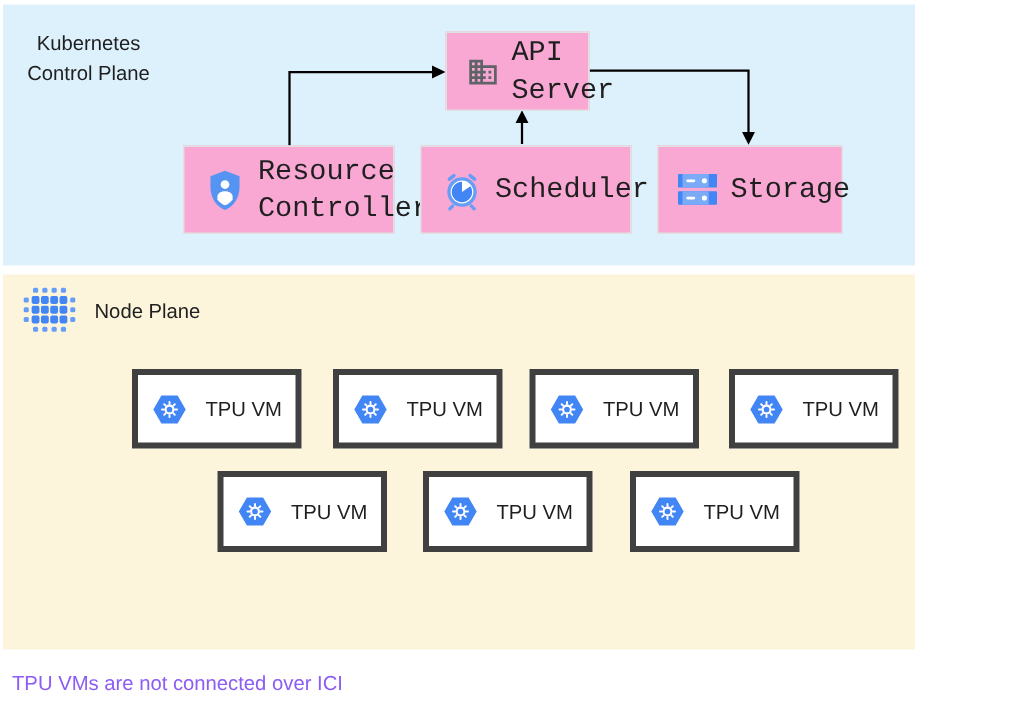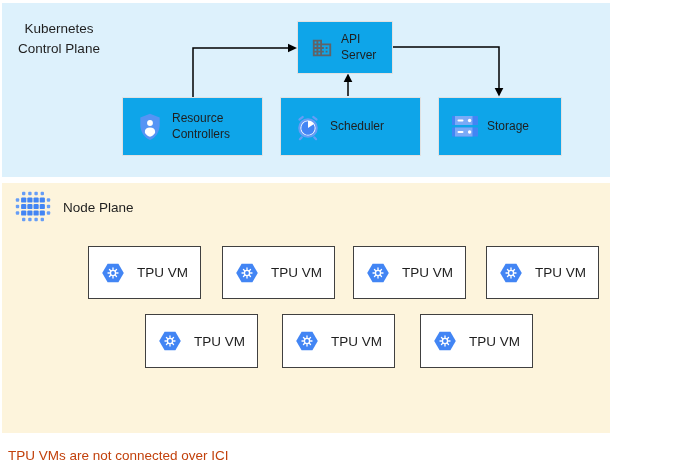--- a/index.html
+++ b/index.html
@@ -8,42 +8,42 @@
 
   .panel{position:absolute;left:2px;width:681px;}
   .panel-blue{top:3px;height:174px;background:#ddf1fc;}
   .panel-yellow{top:183px;height:250px;background:#fdf4dc;}
 
   .cp-title{position:absolute;left:8px;top:19px;width:102px;text-align:center;
             font-size:13.5px;line-height:1.45;color:#1f1f1f;}
 
   .arrows{position:absolute;left:0;top:0;width:685px;height:475px;pointer-events:none;}
 
-  .node{position:absolute;background:#0ea5e9;border:1px solid #e1e1e1;
+  .node{position:absolute;background:#f9a8d4;border:1px solid #e1e1e1;
         box-sizing:border-box;display:flex;align-items:center;
-        font-size:12px;color:#1f1f1f;}
+        font-size:19px;color:#1f1f1f;font-family:Liberation Mono, monospace;}
   .node .nlabel{line-height:1.28;}
 
   .node-api{left:297px;top:21px;width:96px;height:53px;padding-left:13px;gap:8px;}
   .node-rc{left:122px;top:97px;width:141px;height:59px;padding-left:14px;gap:9px;}
   .node-sched{left:280px;top:97px;width:141px;height:59px;padding-left:13px;gap:8px;}
   .node-storage{left:438px;top:97px;width:124px;height:59px;padding-left:12px;gap:8px;}
 
   .np-header{position:absolute;left:13px;top:188px;display:flex;align-items:center;gap:12px;
              font-size:13.5px;color:#1f1f1f;}
 
-  .tpu{position:absolute;width:113px;height:53px;background:#ffffff;border:1px solid #404040;
+  .tpu{position:absolute;width:113px;height:53px;background:#ffffff;border:4px solid #404040;
        box-sizing:border-box;display:flex;align-items:center;justify-content:center;gap:12px;
        font-size:13.5px;color:#1f1f1f;}
   .tpu-1{left:88px;top:246px;}  .tpu-2{left:222px;top:246px;}
   .tpu-3{left:353px;top:246px;} .tpu-4{left:486px;top:246px;}
   .tpu-5{left:145px;top:314px;height:54px;} .tpu-6{left:282px;top:314px;height:54px;}
   .tpu-7{left:420px;top:314px;height:54px;}
 
-  .caption{position:absolute;left:8px;top:448px;font-size:13.5px;color:#c2410c;}
+  .caption{position:absolute;left:8px;top:448px;font-size:13.5px;color:#8b5cf6;}
 
   .icn{flex:0 0 auto;display:block;}
 </style>
 </head>
 <body>
 
 <div class="stage">
 
   <div class="panel panel-blue"></div>
   <div class="panel panel-yellow"></div>

